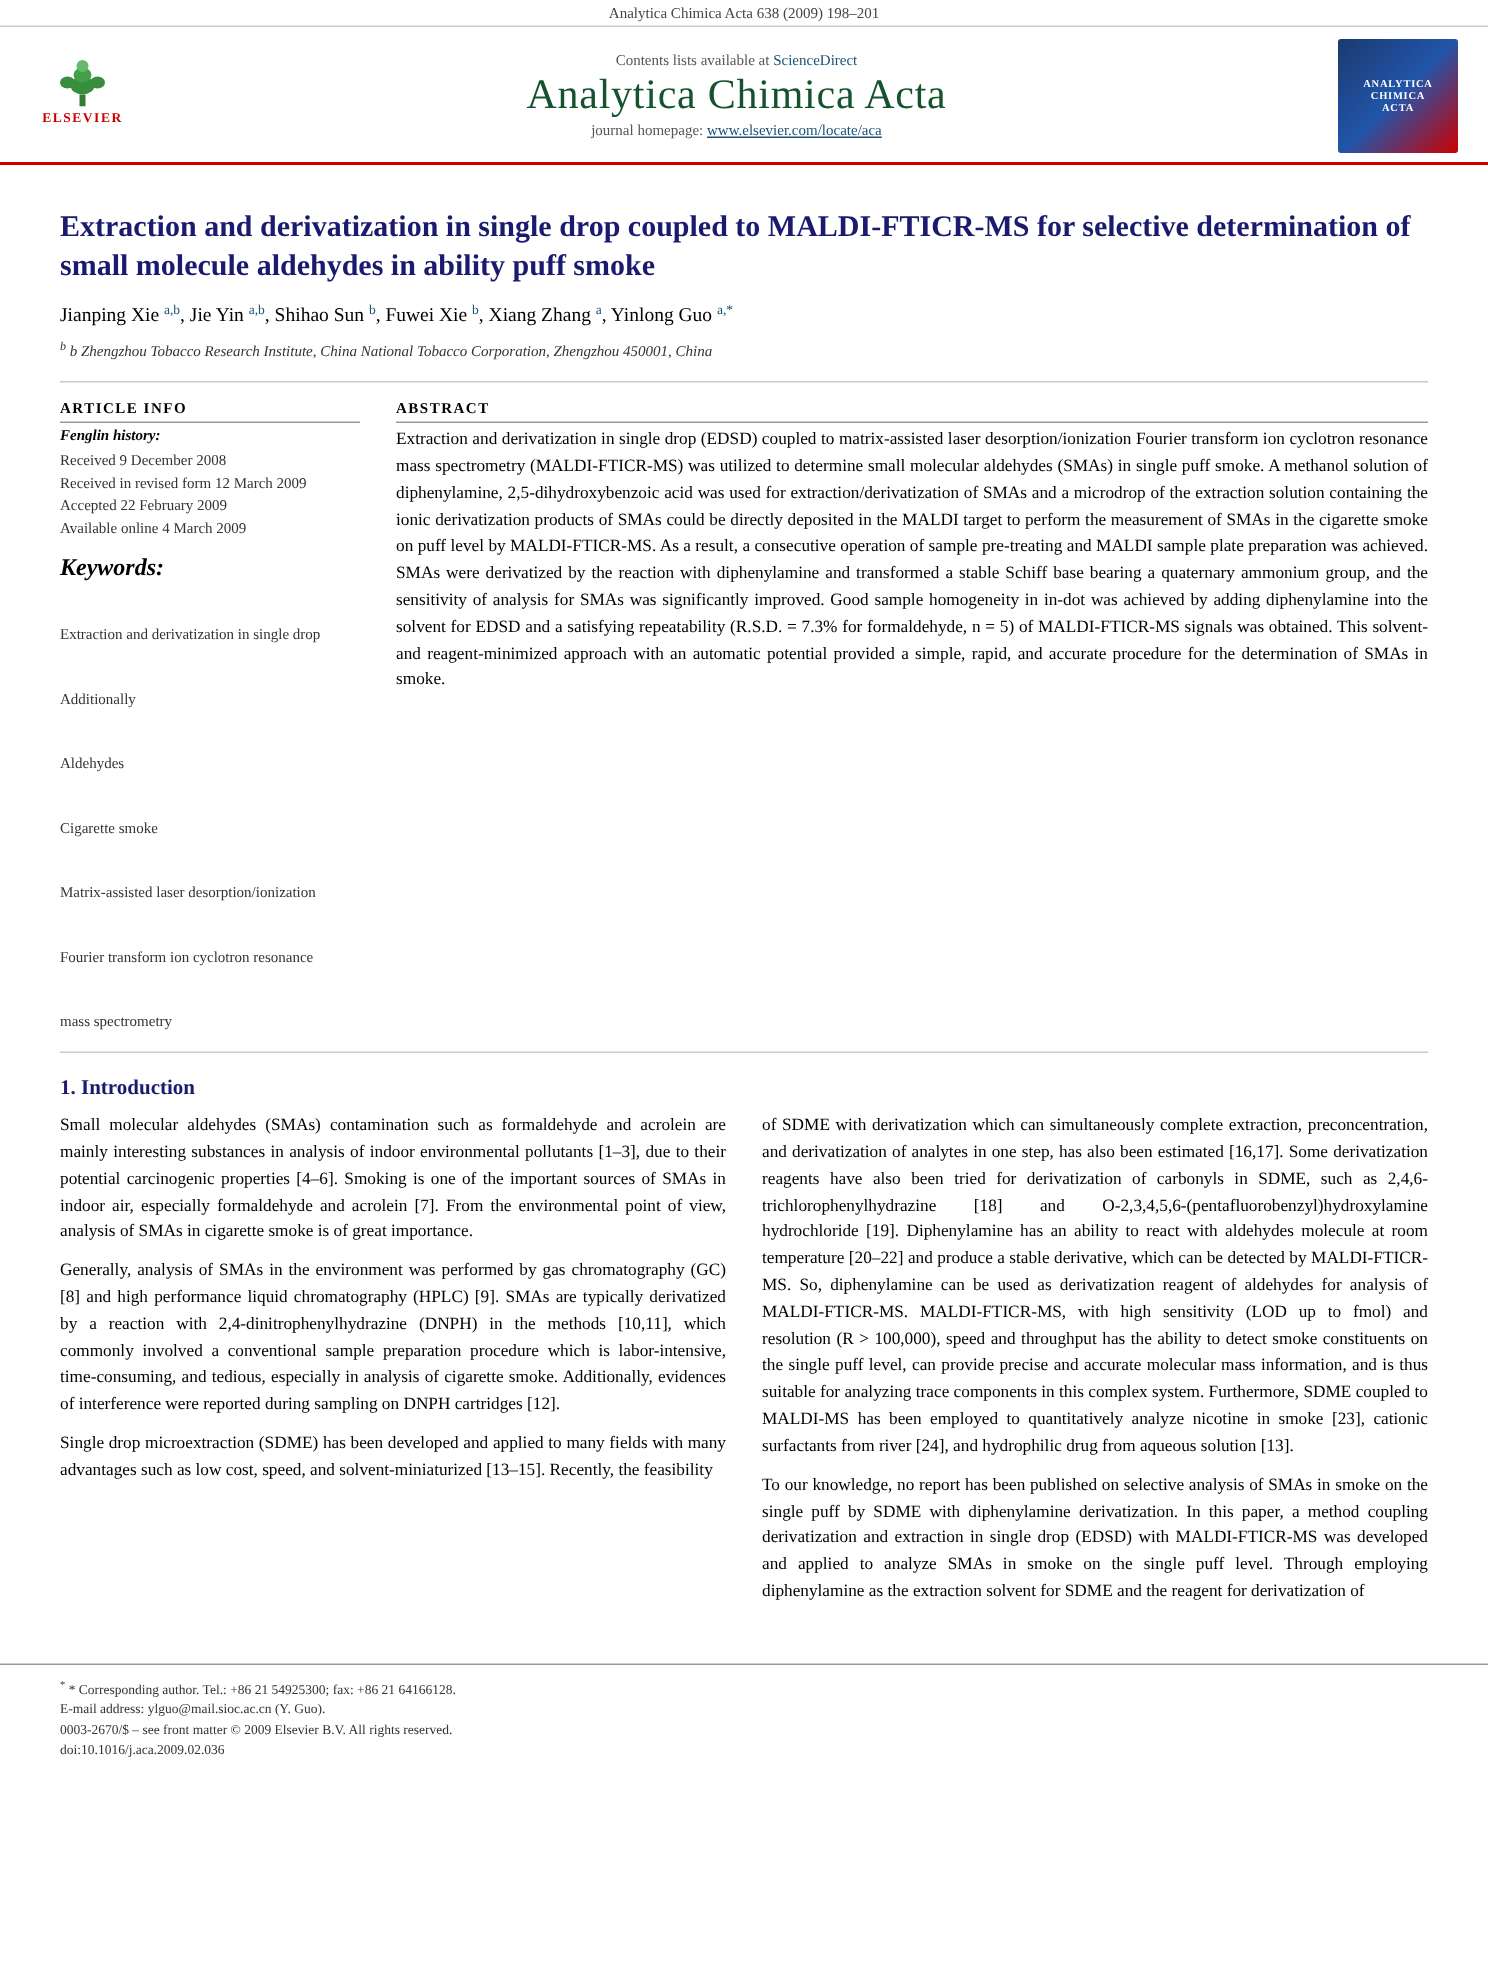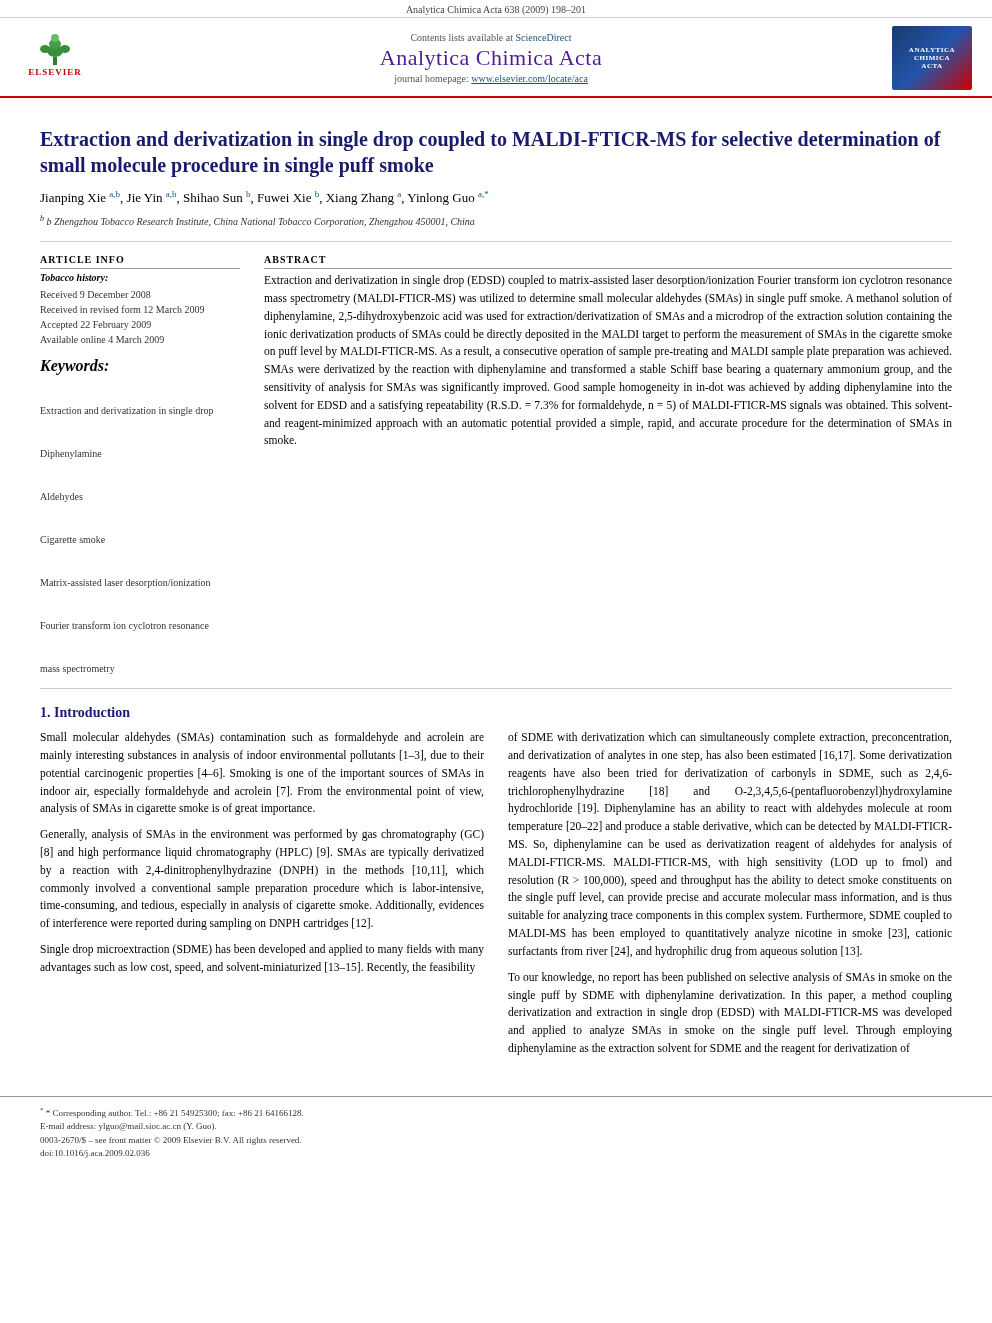--- a/index.html
+++ b/index.html
@@ -55,37 +55,37 @@
     .sciencedirect-line {
       font-size: 10px;
       color: #555;
       margin-bottom: 2px;
     }
     .sciencedirect-line a {
       color: #1a5276;
       text-decoration: none;
     }
     .journal-title-header {
-      font-size: 22px;
+      font-size: 28px;
       font-weight: normal;
-      color: #4c1d95;
+      color: #14532d;
       font-family: 'Times New Roman', serif;
       letter-spacing: 0.5px;
     }
     .journal-homepage {
       font-size: 10px;
       color: #555;
       margin-top: 2px;
     }
     .journal-homepage a {
       color: #1a5276;
     }
     .journal-header-right {
       width: 80px;
-      height: 64px;
+      height: 76px;
       background: linear-gradient(135deg, #1a3a6e 0%, #2255aa 50%, #c00 100%);
       display: flex;
       align-items: center;
       justify-content: center;
       border-radius: 2px;
     }
     .journal-logo-box {
       color: white;
       font-size: 7px;
       text-align: center;
@@ -281,47 +281,47 @@
       </div>
     </div>
 
     <div class="journal-header-right">
       <div class="journal-logo-box">ANALYTICA<br>CHIMICA<br>ACTA</div>
     </div>
   </div>
 
   <div class="article-content">
 
-    <div class="article-title">Extraction and derivatization in single drop coupled to MALDI-FTICR-MS for selective determination of small molecule procedure in single puff smoke</div>
+    <div class="article-title">Extraction and derivatization in single drop coupled to MALDI-FTICR-MS for selective determination of small molecule aldehydes in ability puff smoke</div>
 
     <div class="authors">
       Jianping Xie <sup>a,b</sup>, Jie Yin <sup>a,b</sup>, Shihao Sun <sup>b</sup>, Fuwei Xie <sup>b</sup>, Xiang Zhang <sup>a</sup>, Yinlong Guo <sup>a,*</sup>
     </div>
 
     <div class="affil">
       <sup>b</sup> <span>b  Zhengzhou Tobacco Research Institute, China National Tobacco Corporation, Zhengzhou 450001, China</span>
     </div>
 
     <hr class="divider">
 
     <div class="two-col">
 
       <div class="left-col">
         <div class="section-title-small">ARTICLE INFO</div>
 
-        <div class="article-history-label">Tobacco history:</div>
+        <div class="article-history-label">Fenglin history:</div>
         <div class="article-history-item">Received 9 December 2008</div>
         <div class="article-history-item">Received in revised form 12 March 2009</div>
         <div class="article-history-item">Accepted 22 February 2009</div>
         <div class="article-history-item">Available online 4 March 2009</div>
 
         <div class="keywords-section">
           <div class="keywords-label">Keywords:</div>
           <div class="keyword-item">Extraction and derivatization in single drop</div>
-          <div class="keyword-item">Diphenylamine</div>
+          <div class="keyword-item">Additionally</div>
           <div class="keyword-item">Aldehydes</div>
           <div class="keyword-item">Cigarette smoke</div>
           <div class="keyword-item">Matrix-assisted laser desorption/ionization</div>
           <div class="keyword-item">Fourier transform ion cyclotron resonance</div>
           <div class="keyword-item">mass spectrometry</div>
         </div>
       </div>
 
       <div class="right-col">
         <div class="section-title-small">ABSTRACT</div>

